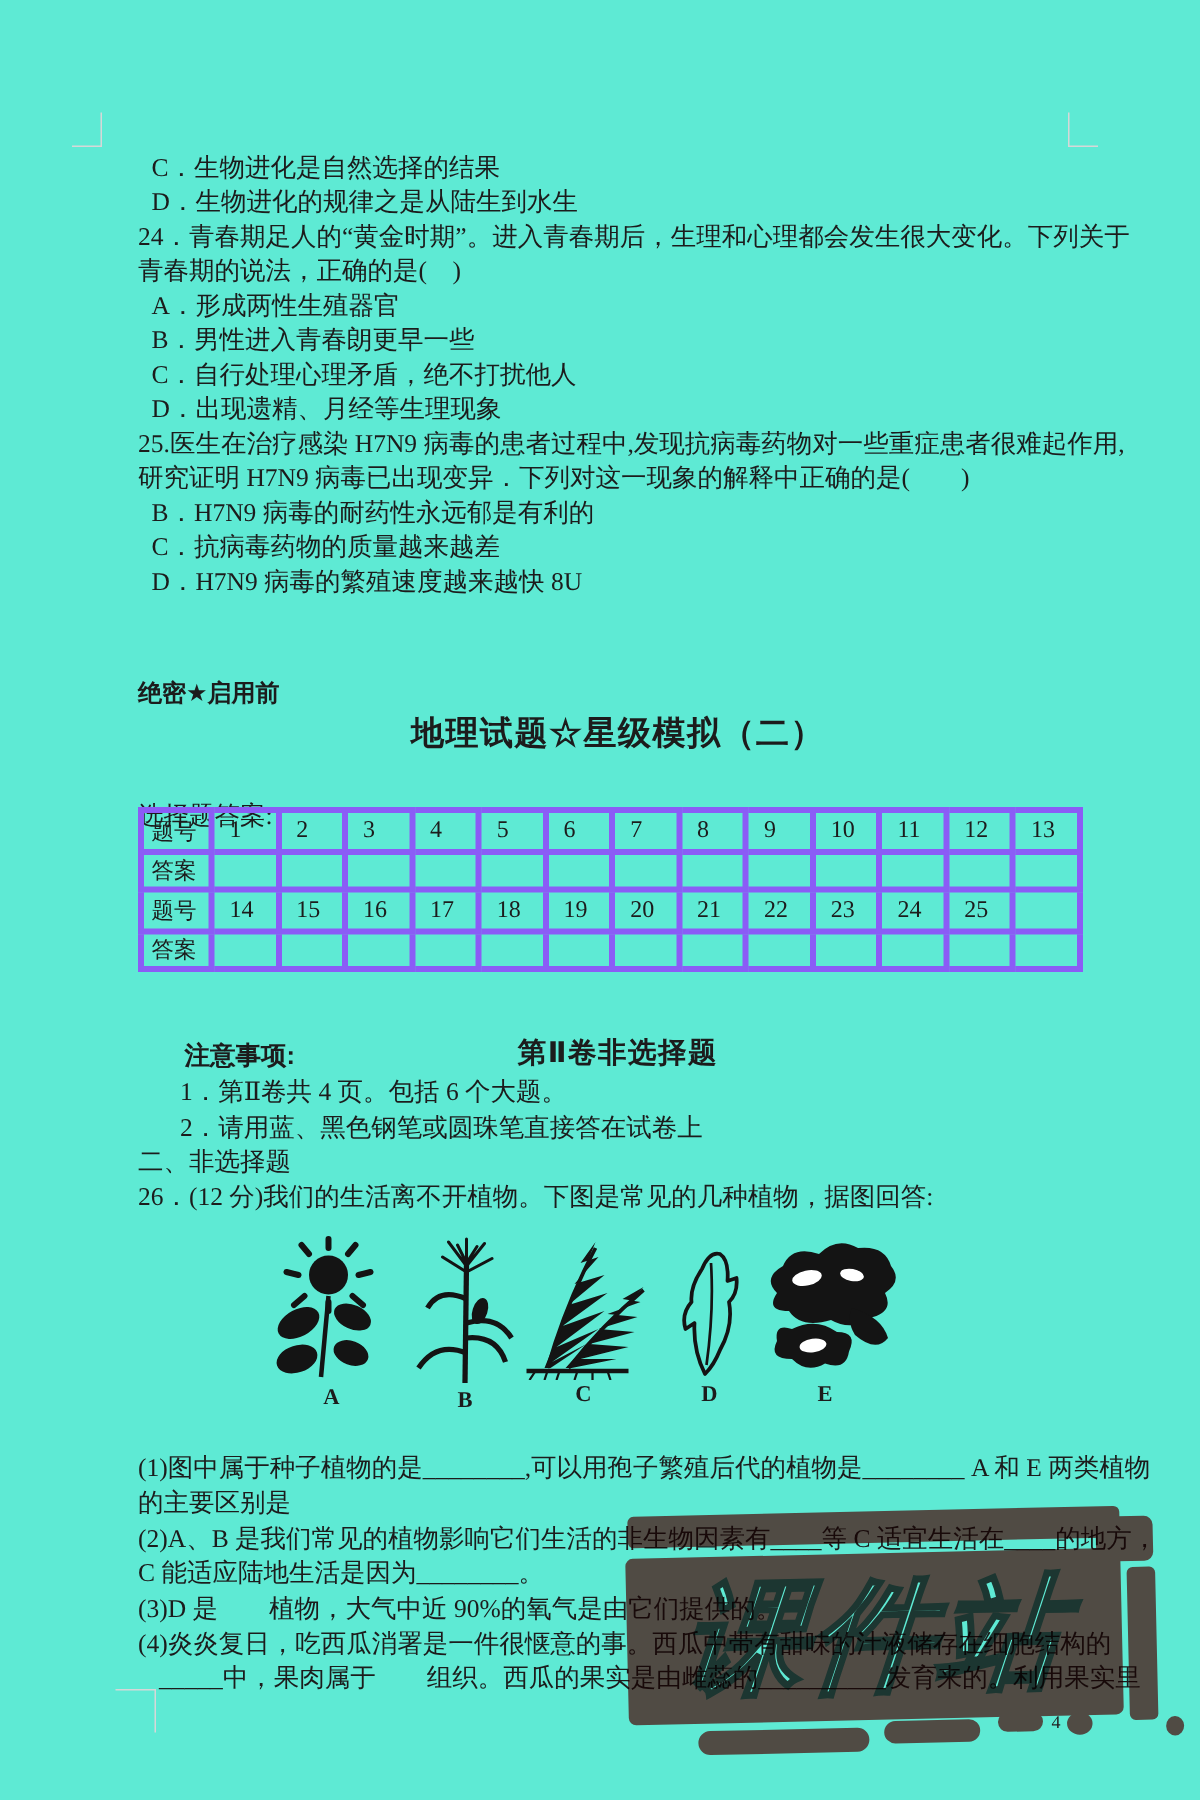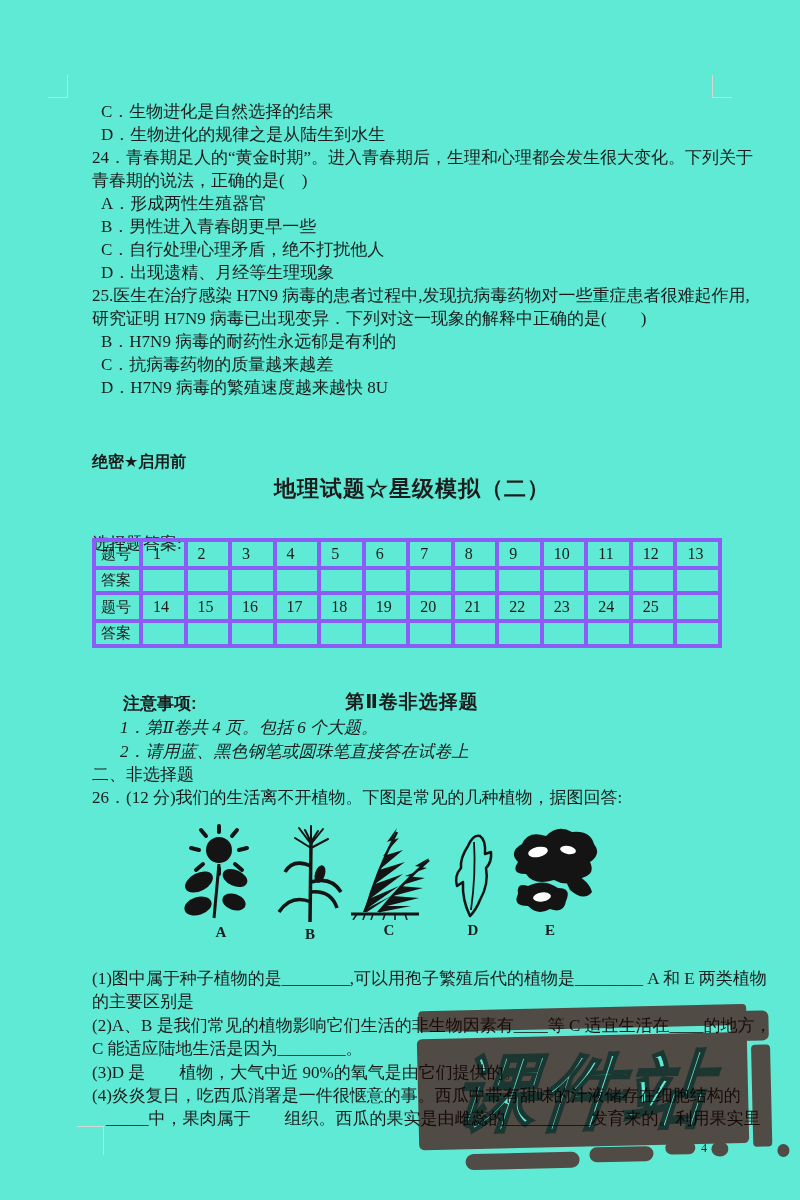--- a/index.html
+++ b/index.html
@@ -20,21 +20,21 @@
             table-layout:fixed;border:2px solid #2b2b2b;}
   #anstable td{border:4px solid #8b5cf6;font-size:16px;padding:0 0 0 10px;overflow:hidden;white-space:nowrap;}
   #anstable td.hd{width:38px;padding-left:5px;font-size:15px;}
   #anstable tr.rnum{height:28px;}
   #anstable tr.rans{height:25px;margin-left:17px;}
   #p2head{position:absolute;left:92px;width:640px;top:662px;text-align:center;font-size:19px;
           font-weight:bold;font-family:"Liberation Sans","DejaVu Sans",sans-serif;letter-spacing:1px;margin-top:27px;}
   #noticelabel{position:absolute;left:92px;top:692px;font-size:17px;font-weight:bold;
           font-family:"Liberation Sans","DejaVu Sans",sans-serif;margin-left:31px;}
   #notes{top:716px;}
-  .note{font-style:italic;padding-left:28px;line-height:23.5px;}
+  .note{padding-left:28px;line-height:23.5px;}
   #sec2label{position:absolute;left:92px;top:763px;font-size:17px;}
   #q26intro{position:absolute;left:92px;top:786px;font-size:17px;white-space:pre;}
   .fig{position:absolute;top:824px;text-align:center;}
   .fig svg{display:block;margin:0 auto;}
   .figlabel{font-size:15px;font-weight:bold;line-height:16px;margin-top:2px;}
   #q26b{top:967px;}
   #q26b .line{line-height:23.4px;}
   
   #stamp{position:absolute;left:418px;top:1002px;width:380px;height:176px;
          transform:rotate(-1.3deg);mix-blend-mode:multiply;z-index:5;pointer-events:none;}

